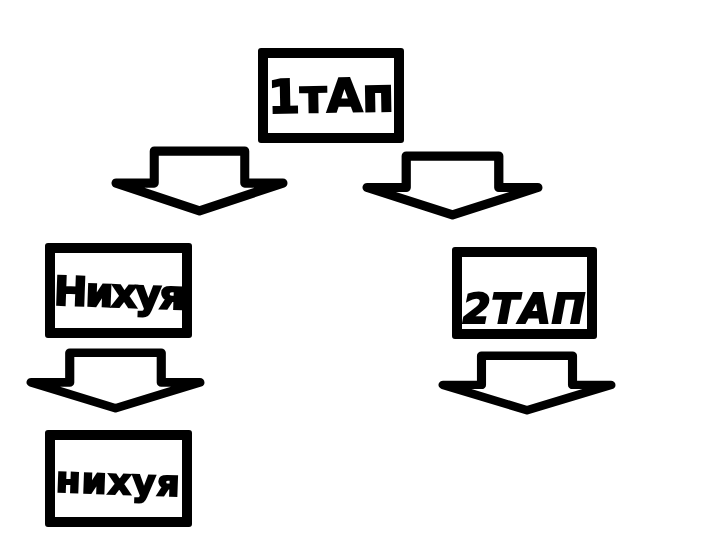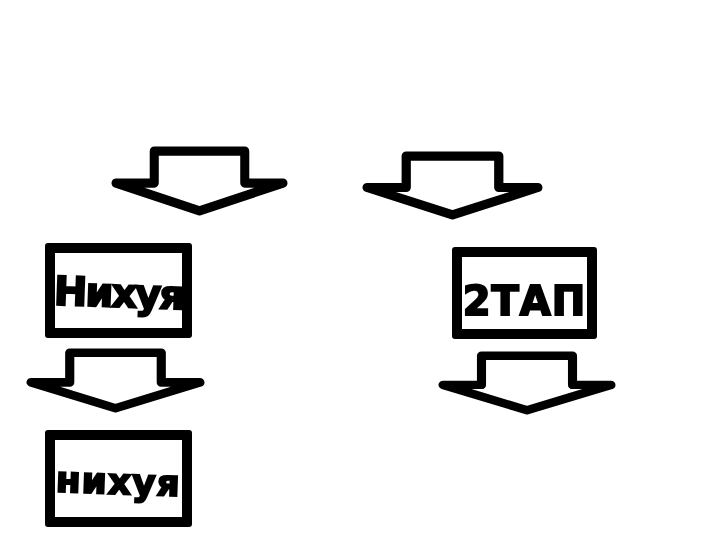--- a/index.html
+++ b/index.html
@@ -32,39 +32,42 @@
     white-space: nowrap;
     line-height: 1;
   }
   
   .node-top    { left: 258px; top: 48px;  width: 146px; height: 95px; }
   .node-top .node-label { font-size: 46px; transform: rotate(-1deg); }
   
   .node-mid-left  { left: 45px;  top: 243px; width: 147px; height: 95px; }
   .node-mid-left .node-label { font-size: 40px; letter-spacing: -2px; transform: rotate(2deg) translateY(2px); }
   .node-mid-right { left: 452px; top: 247px; width: 145px; height: 92px; align-items: flex-end; }
-  .node-mid-right .node-label { font-size: 40px; letter-spacing: 1px; padding-bottom: 8px; }
+  .node-mid-right .node-label { font-size: 40px; letter-spacing: 1px; padding-bottom: 0; font-style: italic; }
   
   .node-bottom-left  { left: 45px;  top: 430px; width: 147px; height: 97px; }
   .node-bottom-left .node-label { font-size: 36px; letter-spacing: 1px; transform: rotate(2deg) translateY(3px); }
   .node-bottom-right { left: 457px; top: 429px; width: 145px; height: 95px; }
   .node-bottom-right .node-label { font-size: 40px; letter-spacing: 8px; padding-left: 6px; }
   
   .flow-arrow { position: absolute; }
   .arrow-top-left     { left: 111px; top: 146px; width: 177px; height: 70px; }
   .arrow-top-right    { left: 362px; top: 151px; width: 181px; height: 69px; }
   .arrow-bottom-left  { left: 26px;  top: 348px; width: 179px; height: 65px; }
   .arrow-bottom-right { left: 438px; top: 351px; width: 178px; height: 64px; }
   .flow-arrow svg { display: block; width: 100%; height: 100%; }
 </style>
 </head>
 <body>
 
 <div class="canvas">
 
+  <div class="flow-node node-top">
+    <span class="node-label">1тАп</span>
+  </div>
 
   <div class="flow-arrow arrow-top-left">
     <svg viewBox="0 0 176 68" preserveAspectRatio="none">
       <path d="M43 5 H133 V36 H171 L88 63 L5 36 H43 Z" fill="#ffffff" stroke="#000000" stroke-width="9" stroke-linejoin="round" stroke-linecap="round"></path>
     </svg>
   </div>
   <div class="flow-arrow arrow-top-right">
     <svg viewBox="0 0 176 68" preserveAspectRatio="none">
       <path d="M43 5 H133 V36 H171 L88 63 L5 36 H43 Z" fill="#ffffff" stroke="#000000" stroke-width="9" stroke-linejoin="round" stroke-linecap="round"></path>
     </svg>

